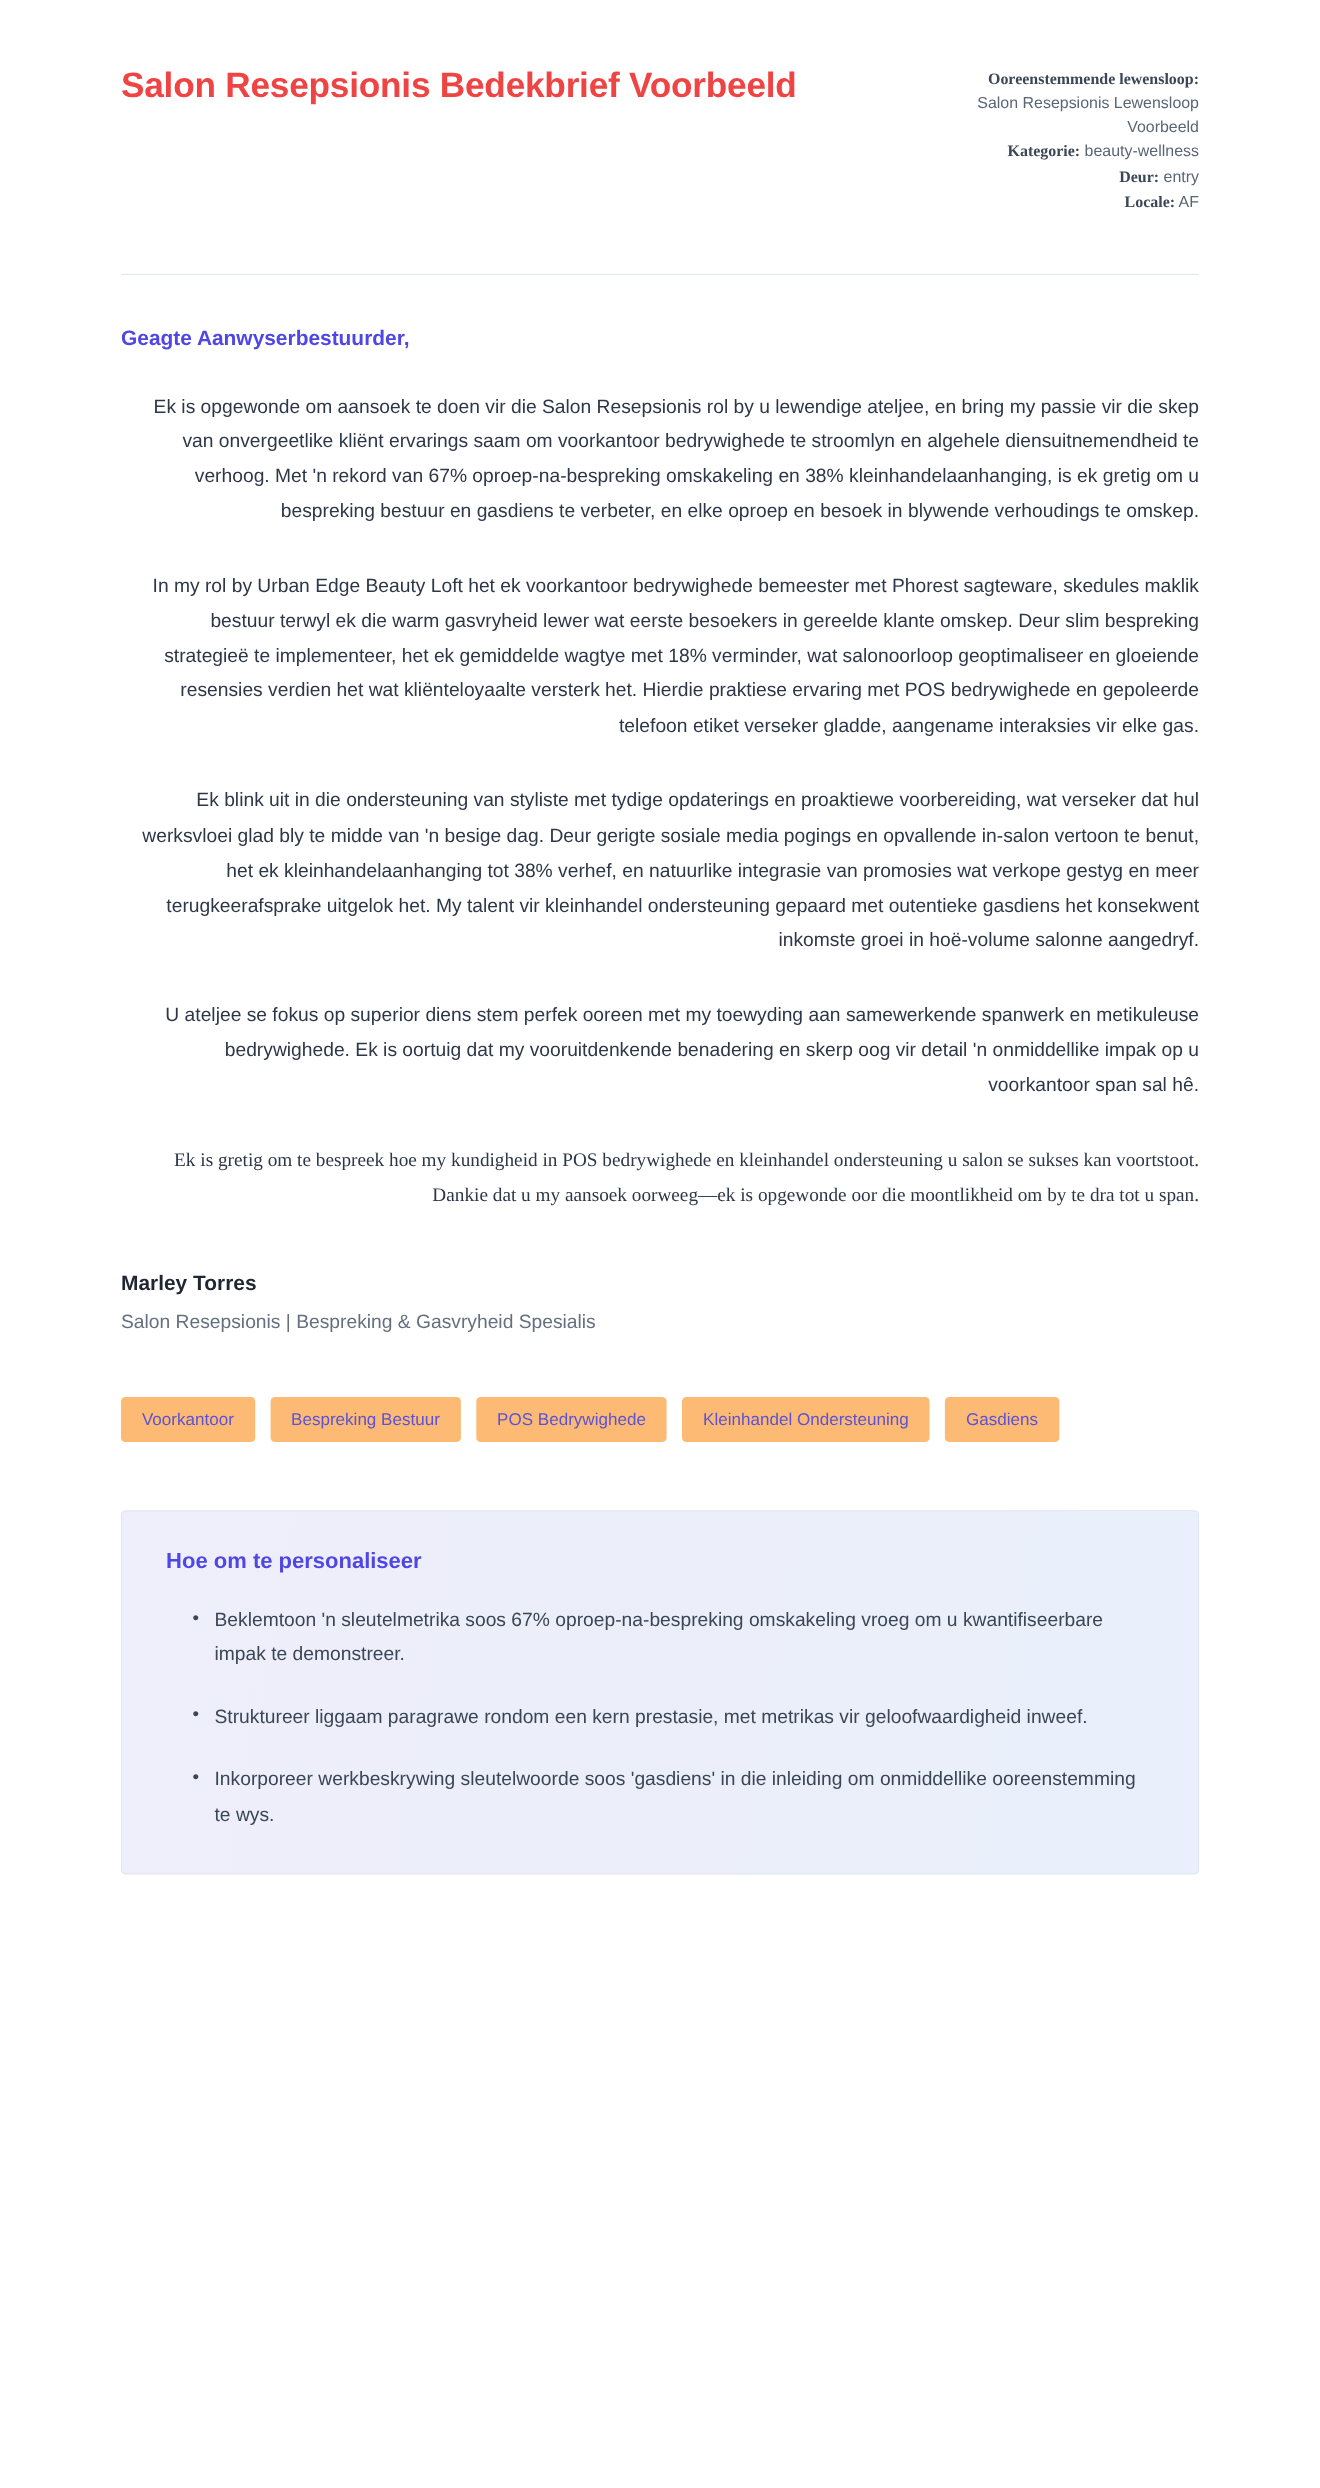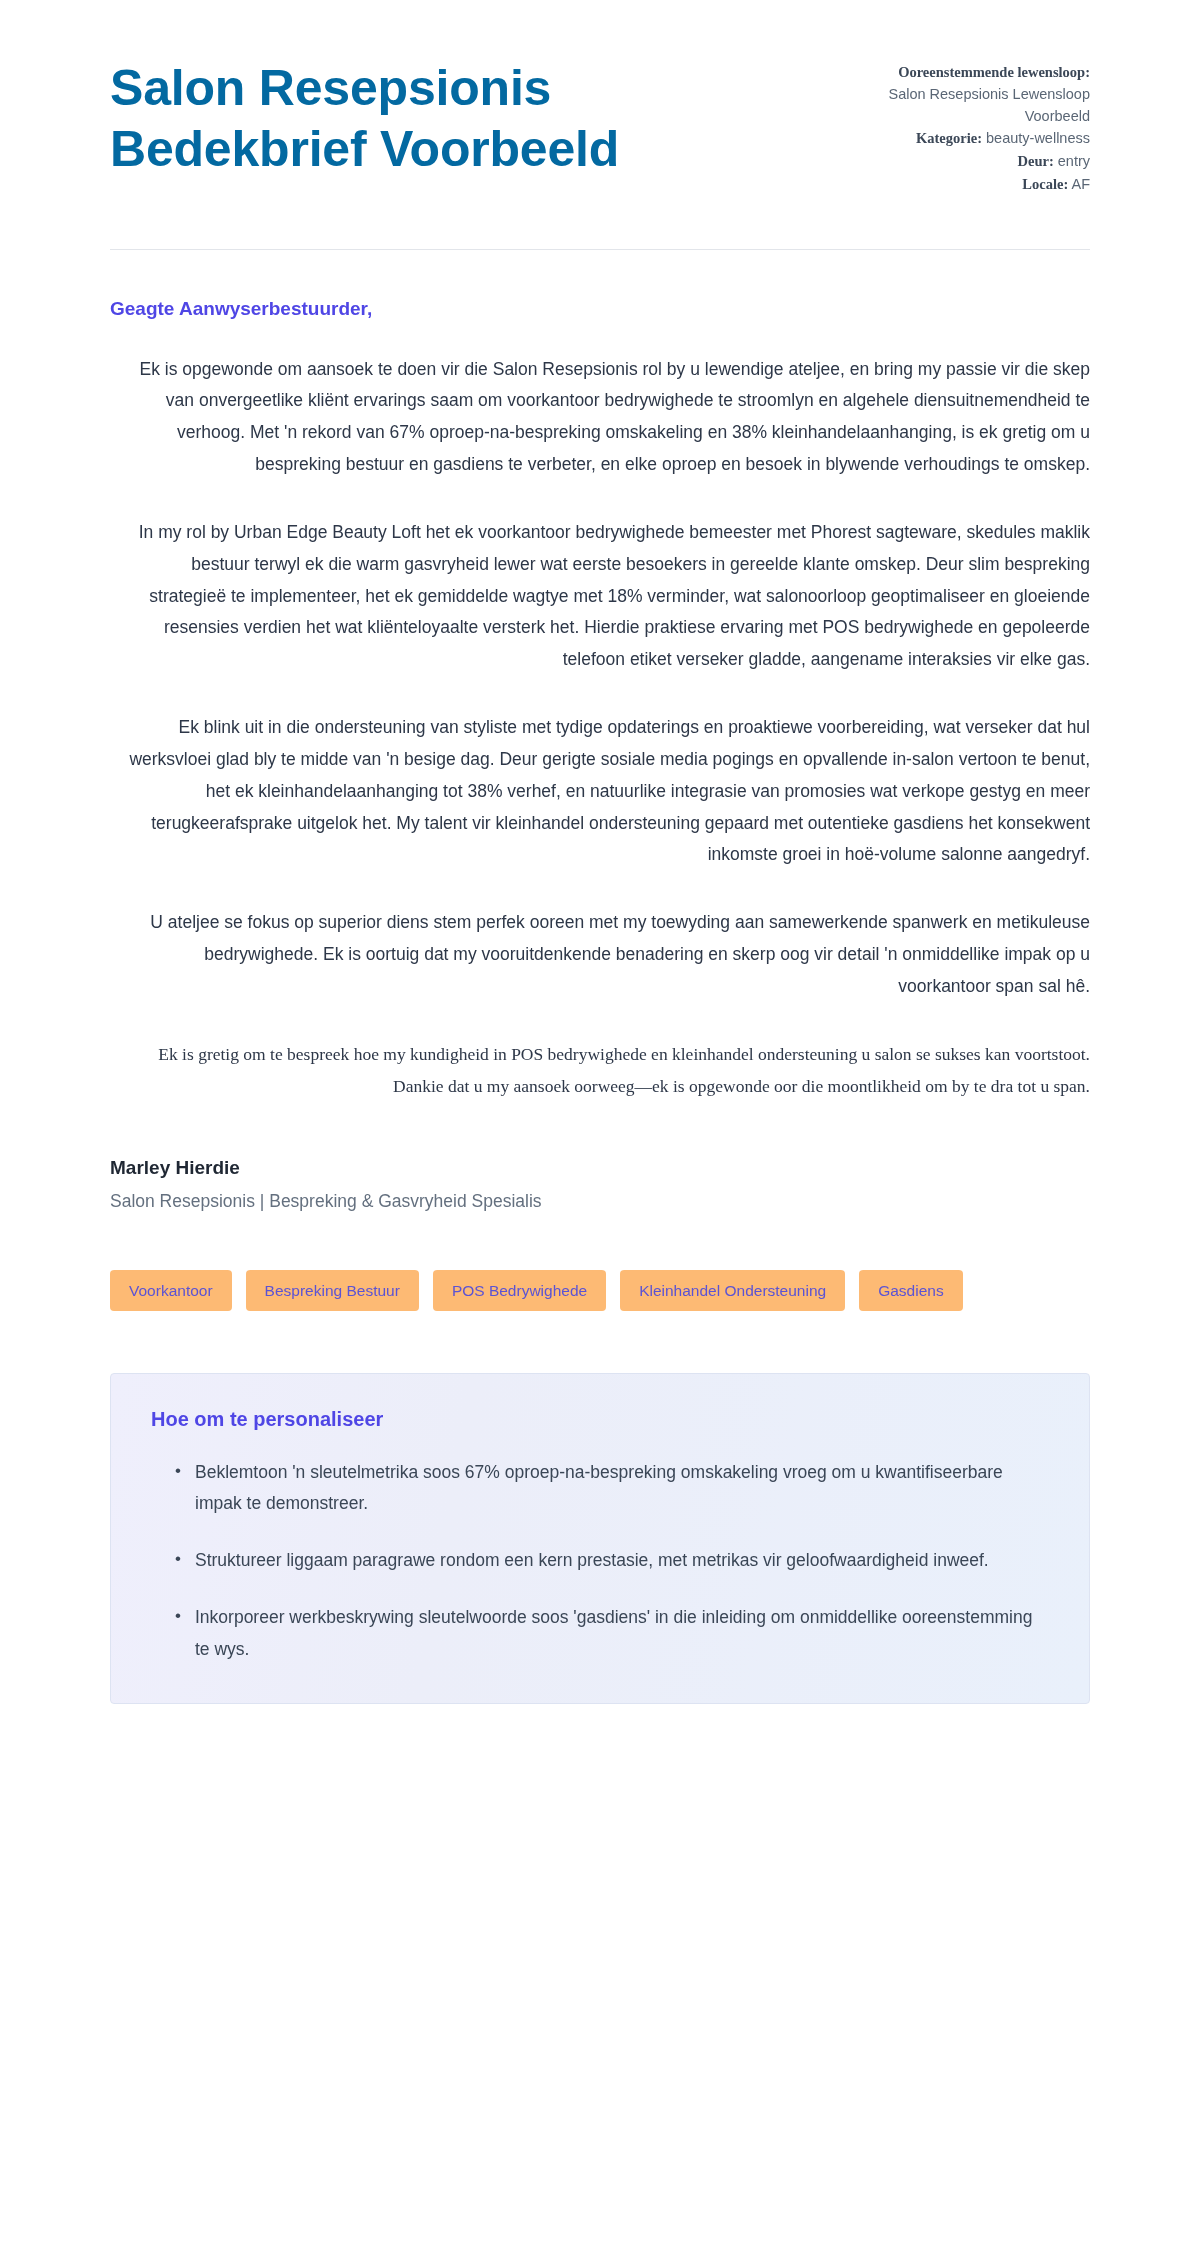--- a/index.html
+++ b/index.html
@@ -27,24 +27,24 @@
     align-items: flex-start;
     justify-content: space-between;
     gap: 40px;
   }
   .header-left {
     flex: 1 1 auto;
     max-width: 660px;
   }
   .doc-title {
     margin: 0;
-    font-size: 50px;
+    font-size: 32px;
     line-height: 1.22;
     font-weight: 700;
-    color: #0369a1;
+    color: #ef4444;
     letter-spacing: -0.2px;
   }
   .doc-subtitle {
     margin: 10px 0 0 0;
     font-size: 22px;
     line-height: 1.35;
     font-weight: 700;
     color: #4a5568;
   }
 
@@ -211,21 +211,21 @@
     <p class="salutation">Geagte Aanwyserbestuurder,</p>
 
     <p class="body-para">Ek is opgewonde om aansoek te doen vir die Salon Resepsionis rol by u lewendige ateljee, en bring my passie vir die skep van onvergeetlike kliënt ervarings saam om voorkantoor bedrywighede te stroomlyn en algehele diensuitnemendheid te verhoog. Met 'n rekord van 67% oproep-na-bespreking omskakeling en 38% kleinhandelaanhanging, is ek gretig om u bespreking bestuur en gasdiens te verbeter, en elke oproep en besoek in blywende verhoudings te omskep.</p>
     <p class="body-para">In my rol by Urban Edge Beauty Loft het ek voorkantoor bedrywighede bemeester met Phorest sagteware, skedules maklik bestuur terwyl ek die warm gasvryheid lewer wat eerste besoekers in gereelde klante omskep. Deur slim bespreking strategieë te implementeer, het ek gemiddelde wagtye met 18% verminder, wat salonoorloop geoptimaliseer en gloeiende resensies verdien het wat kliënteloyaalte versterk het. Hierdie praktiese ervaring met POS bedrywighede en gepoleerde telefoon etiket verseker gladde, aangename interaksies vir elke gas.</p>
     <p class="body-para">Ek blink uit in die ondersteuning van styliste met tydige opdaterings en proaktiewe voorbereiding, wat verseker dat hul werksvloei glad bly te midde van 'n besige dag. Deur gerigte sosiale media pogings en opvallende in-salon vertoon te benut, het ek kleinhandelaanhanging tot 38% verhef, en natuurlike integrasie van promosies wat verkope gestyg en meer terugkeerafsprake uitgelok het. My talent vir kleinhandel ondersteuning gepaard met outentieke gasdiens het konsekwent inkomste groei in hoë-volume salonne aangedryf.</p>
     <p class="body-para">U ateljee se fokus op superior diens stem perfek ooreen met my toewyding aan samewerkende spanwerk en metikuleuse bedrywighede. Ek is oortuig dat my vooruitdenkende benadering en skerp oog vir detail 'n onmiddellike impak op u voorkantoor span sal hê.</p>
     <p class="body-para">Ek is gretig om te bespreek hoe my kundigheid in POS bedrywighede en kleinhandel ondersteuning u salon se sukses kan voortstoot. Dankie dat u my aansoek oorweeg—ek is opgewonde oor die moontlikheid om by te dra tot u span.</p>
   </div>
 
   <div class="signature">
-    <p class="sign-name">Marley Hierdie</p>
+    <p class="sign-name">Marley Torres</p>
     <p class="sign-role">Salon Resepsionis | Bespreking &amp; Gasvryheid Spesialis</p>
   </div>
 
   <div class="tag-row">
     <span class="tag-chip">Voorkantoor</span>
     <span class="tag-chip">Bespreking Bestuur</span>
     <span class="tag-chip">POS Bedrywighede</span>
     <span class="tag-chip">Kleinhandel Ondersteuning</span>
     <span class="tag-chip">Gasdiens</span>
   </div>

